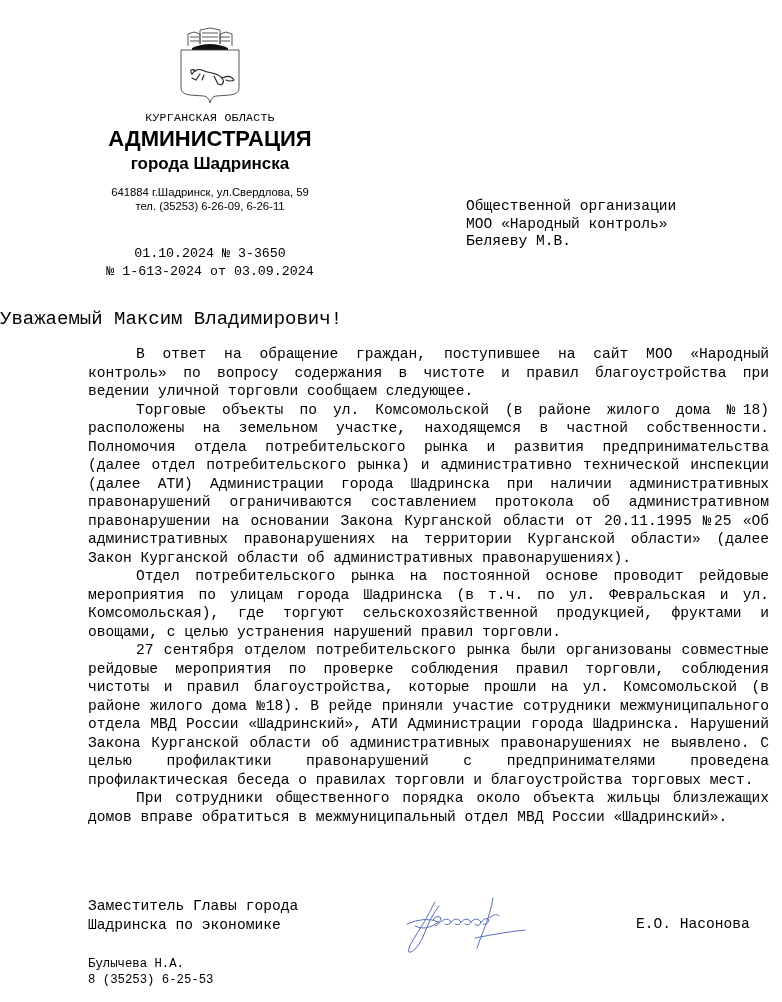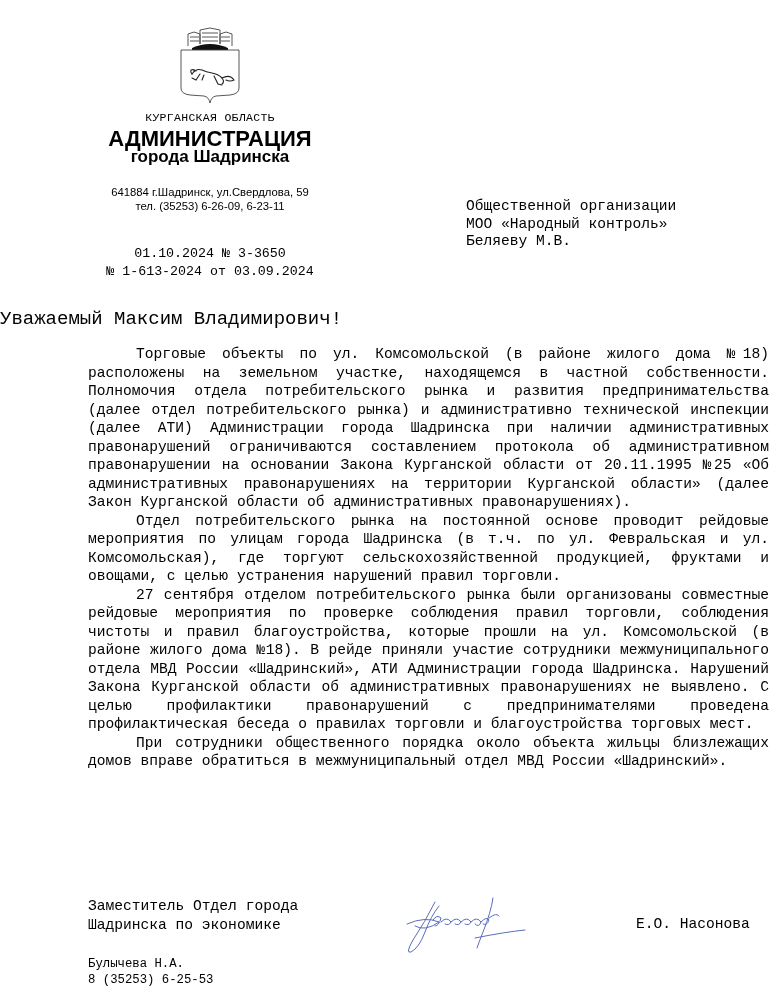--- a/index.html
+++ b/index.html
@@ -5,21 +5,21 @@
   html, body { margin: 0; padding: 0; background: #ffffff; }
   body { width: 782px; height: 1002px; position: relative; overflow: hidden; color: #000; }
   .serif { font-family: Liberation Mono, monospace; }
   .sans { font-family: "Liberation Sans", "DejaVu Sans", sans-serif; }
 
   #crest { position: absolute; left: 178px; top: 8px; width: 64px; height: 96px; }
 
   .header-block { position: absolute; left: 90px; width: 240px; text-align: center; }
   #region { top: 111px; font-size: 11.5px; letter-spacing: 0.3px; }
   #admin-title { top: 127px; font-size: 22px; font-weight: bold; line-height: 24px; }
-  #admin-city { top: 146px; font-size: 17px; font-weight: bold; line-height: 22px; }
+  #admin-city { top: 153px; font-size: 17px; font-weight: bold; line-height: 22px; }
   #address { top: 186px; font-size: 11.3px; line-height: 13.5px; }
   #reg-date { top: 245px; font-size: 13.3px; line-height: 18px; }
 
   #recipient { position: absolute; left: 466px; top: 198px; font-size: 14.6px; line-height: 17.5px; }
 
   #salutation { position: absolute; left: 0; width: 676px; text-align: left; top: 308px; font-size: 19px; }
 
   #body-text { position: absolute; left: 88px; top: 345px; width: 681px; font-size: 14.6px; line-height: 18.5px; }
   #body-text p { margin: 0; text-align: justify; text-indent: 48px; }
   #body-text p.small-indent { text-indent: 14px; }
@@ -62,44 +62,45 @@
     </g>
     <circle cx="16" cy="63" r="0.8" fill="#222"></circle>
   </svg>
 </div>
 
 <div id="region" class="header-block serif">КУРГАНСКАЯ ОБЛАСТЬ</div>
 <div id="admin-title" class="header-block sans">АДМИНИСТРАЦИЯ</div>
 <div id="admin-city" class="header-block sans">города Шадринска</div>
 <div id="address" class="header-block sans">
   <div>641884 г.Шадринск, ул.Свердлова, 59</div>
-  <div>тел. (35253) 6-26-09, 6-23-11</div>
+  <div>тел. (35253) 6-26-09, 6-26-11</div>
 </div>
 <div id="reg-date" class="header-block serif">
   <div>01.10.2024 № 3-3650</div>
   <div>№ 1-613-2024 от 03.09.2024</div>
 </div>
 
 <div id="recipient" class="serif">
   <div>Общественной организации</div>
   <div>МОО «Народный контроль»</div>
   <div>Беляеву М.В.</div>
 </div>
 
 <div id="salutation" class="serif">Уважаемый Максим Владимирович!</div>
 
 <div id="body-text" class="serif">
+  <p>В ответ на обращение граждан, поступившее на сайт МОО «Народный контроль» по вопросу содержания в чистоте и правил благоустройства при ведении уличной торговли сообщаем следующее.</p>
   <p>Торговые объекты по ул. Комсомольской (в районе жилого дома №18) расположены на земельном участке, находящемся в частной собственности. Полномочия отдела потребительского рынка и развития предпринимательства (далее отдел потребительского рынка) и административно технической инспекции (далее АТИ) Администрации города Шадринска при наличии административных правонарушений ограничиваются составлением протокола об административном правонарушении на основании Закона Курганской области от 20.11.1995 №25 «Об административных правонарушениях на территории Курганской области» (далее Закон Курганской области об административных правонарушениях).</p>
   <p>Отдел потребительского рынка на постоянной основе проводит рейдовые мероприятия по улицам города Шадринска (в т.ч. по ул. Февральская и ул. Комсомольская), где торгуют сельскохозяйственной продукцией, фруктами и овощами, с целью устранения нарушений правил торговли.</p>
   <p>27 сентября отделом потребительского рынка были организованы совместные рейдовые мероприятия по проверке соблюдения правил торговли, соблюдения чистоты и правил благоустройства, которые прошли на ул. Комсомольской (в районе жилого дома №18). В рейде приняли участие сотрудники межмуниципального отдела МВД России «Шадринский», АТИ Администрации города Шадринска. Нарушений Закона Курганской области об административных правонарушениях не выявлено. С целью профилактики правонарушений с предпринимателями проведена профилактическая беседа о правилах торговли и благоустройства торговых мест.</p>
   <p>При сотрудники общественного порядка около объекта жильцы близлежащих домов вправе обратиться в межмуниципальный отдел МВД России «Шадринский».</p>
 </div>
 
 <div id="signer-title" class="serif">
-  <div>Заместитель Отдел города</div>
+  <div>Заместитель Главы города</div>
   <div>Шадринска по экономике</div>
 </div>
 
 <div id="signature">
   <svg width="160" height="68" viewBox="0 0 160 68">
     <g fill="none" stroke="#5a6fb8" stroke-width="1" stroke-linecap="round">
       <path d="M40 10 Q30 30 18 48 Q10 62 16 60 Q24 56 30 40 Q36 24 44 14"></path>
       <path d="M12 32 Q30 24 44 30 Q30 40 20 34"></path>
       <path d="M38 28 Q42 22 46 26 Q44 34 40 34"></path>
       <path d="M46 30 Q52 24 56 30 Q54 34 50 32 M56 30 Q62 24 66 30 Q64 34 60 32 M66 30 Q72 24 76 30 Q74 34 70 32 M76 30 Q82 24 86 30 Q84 36 80 32"></path>

